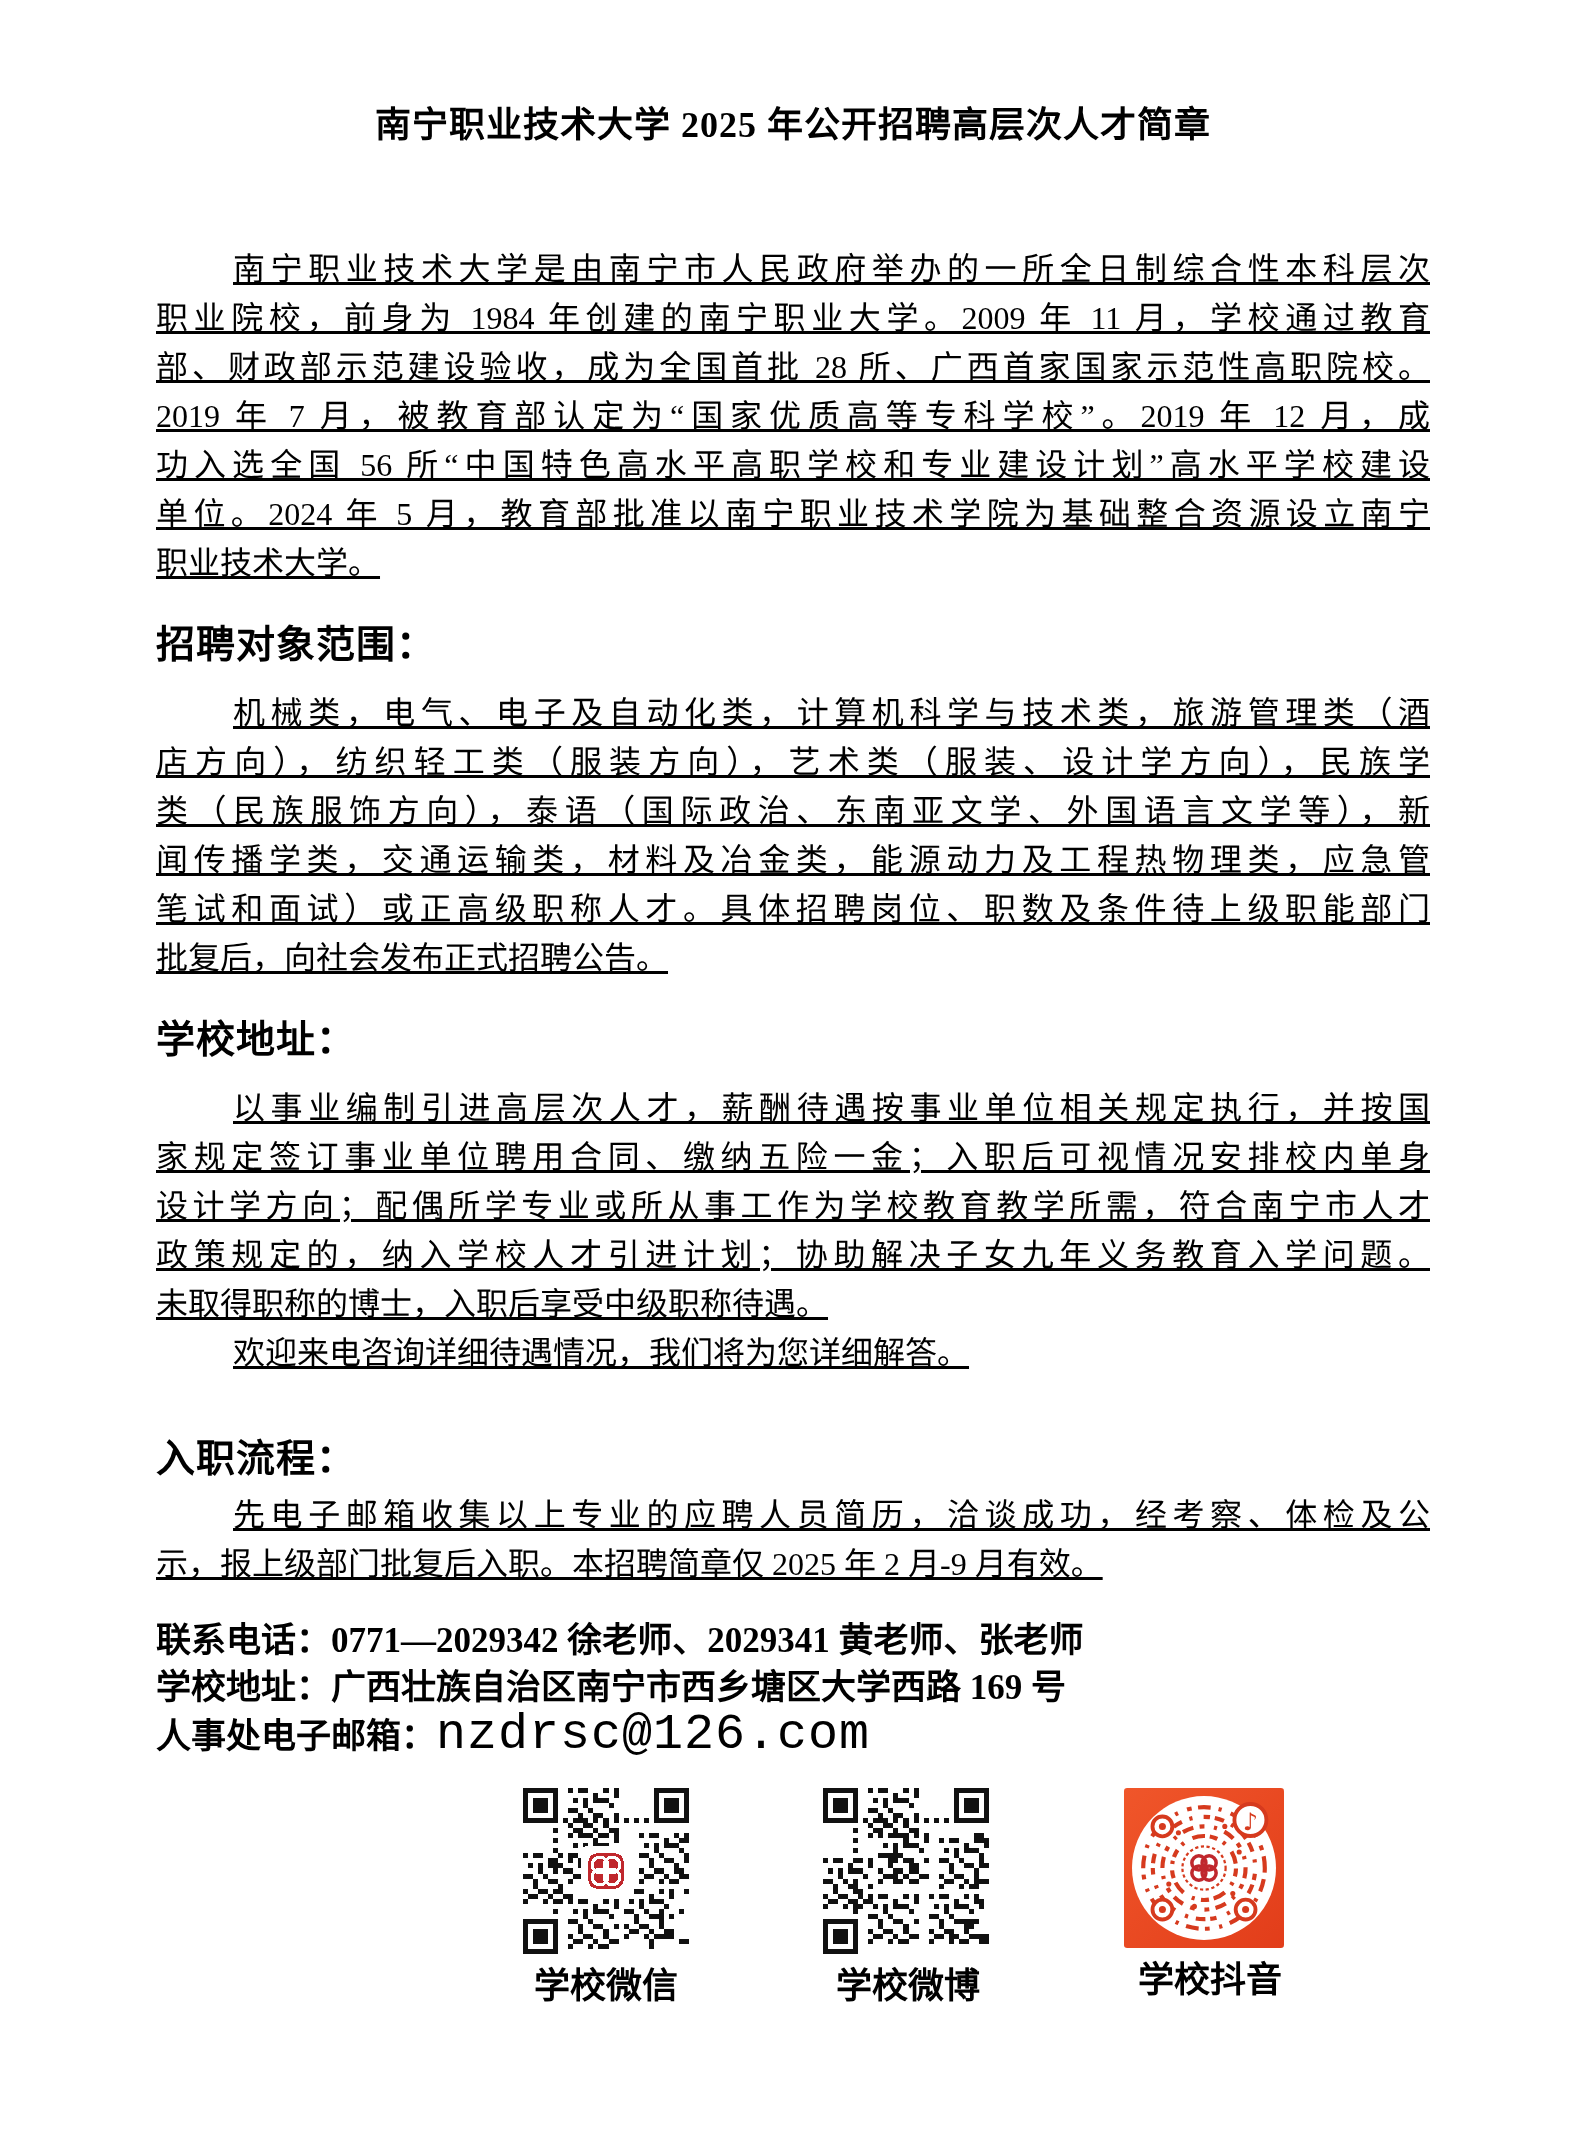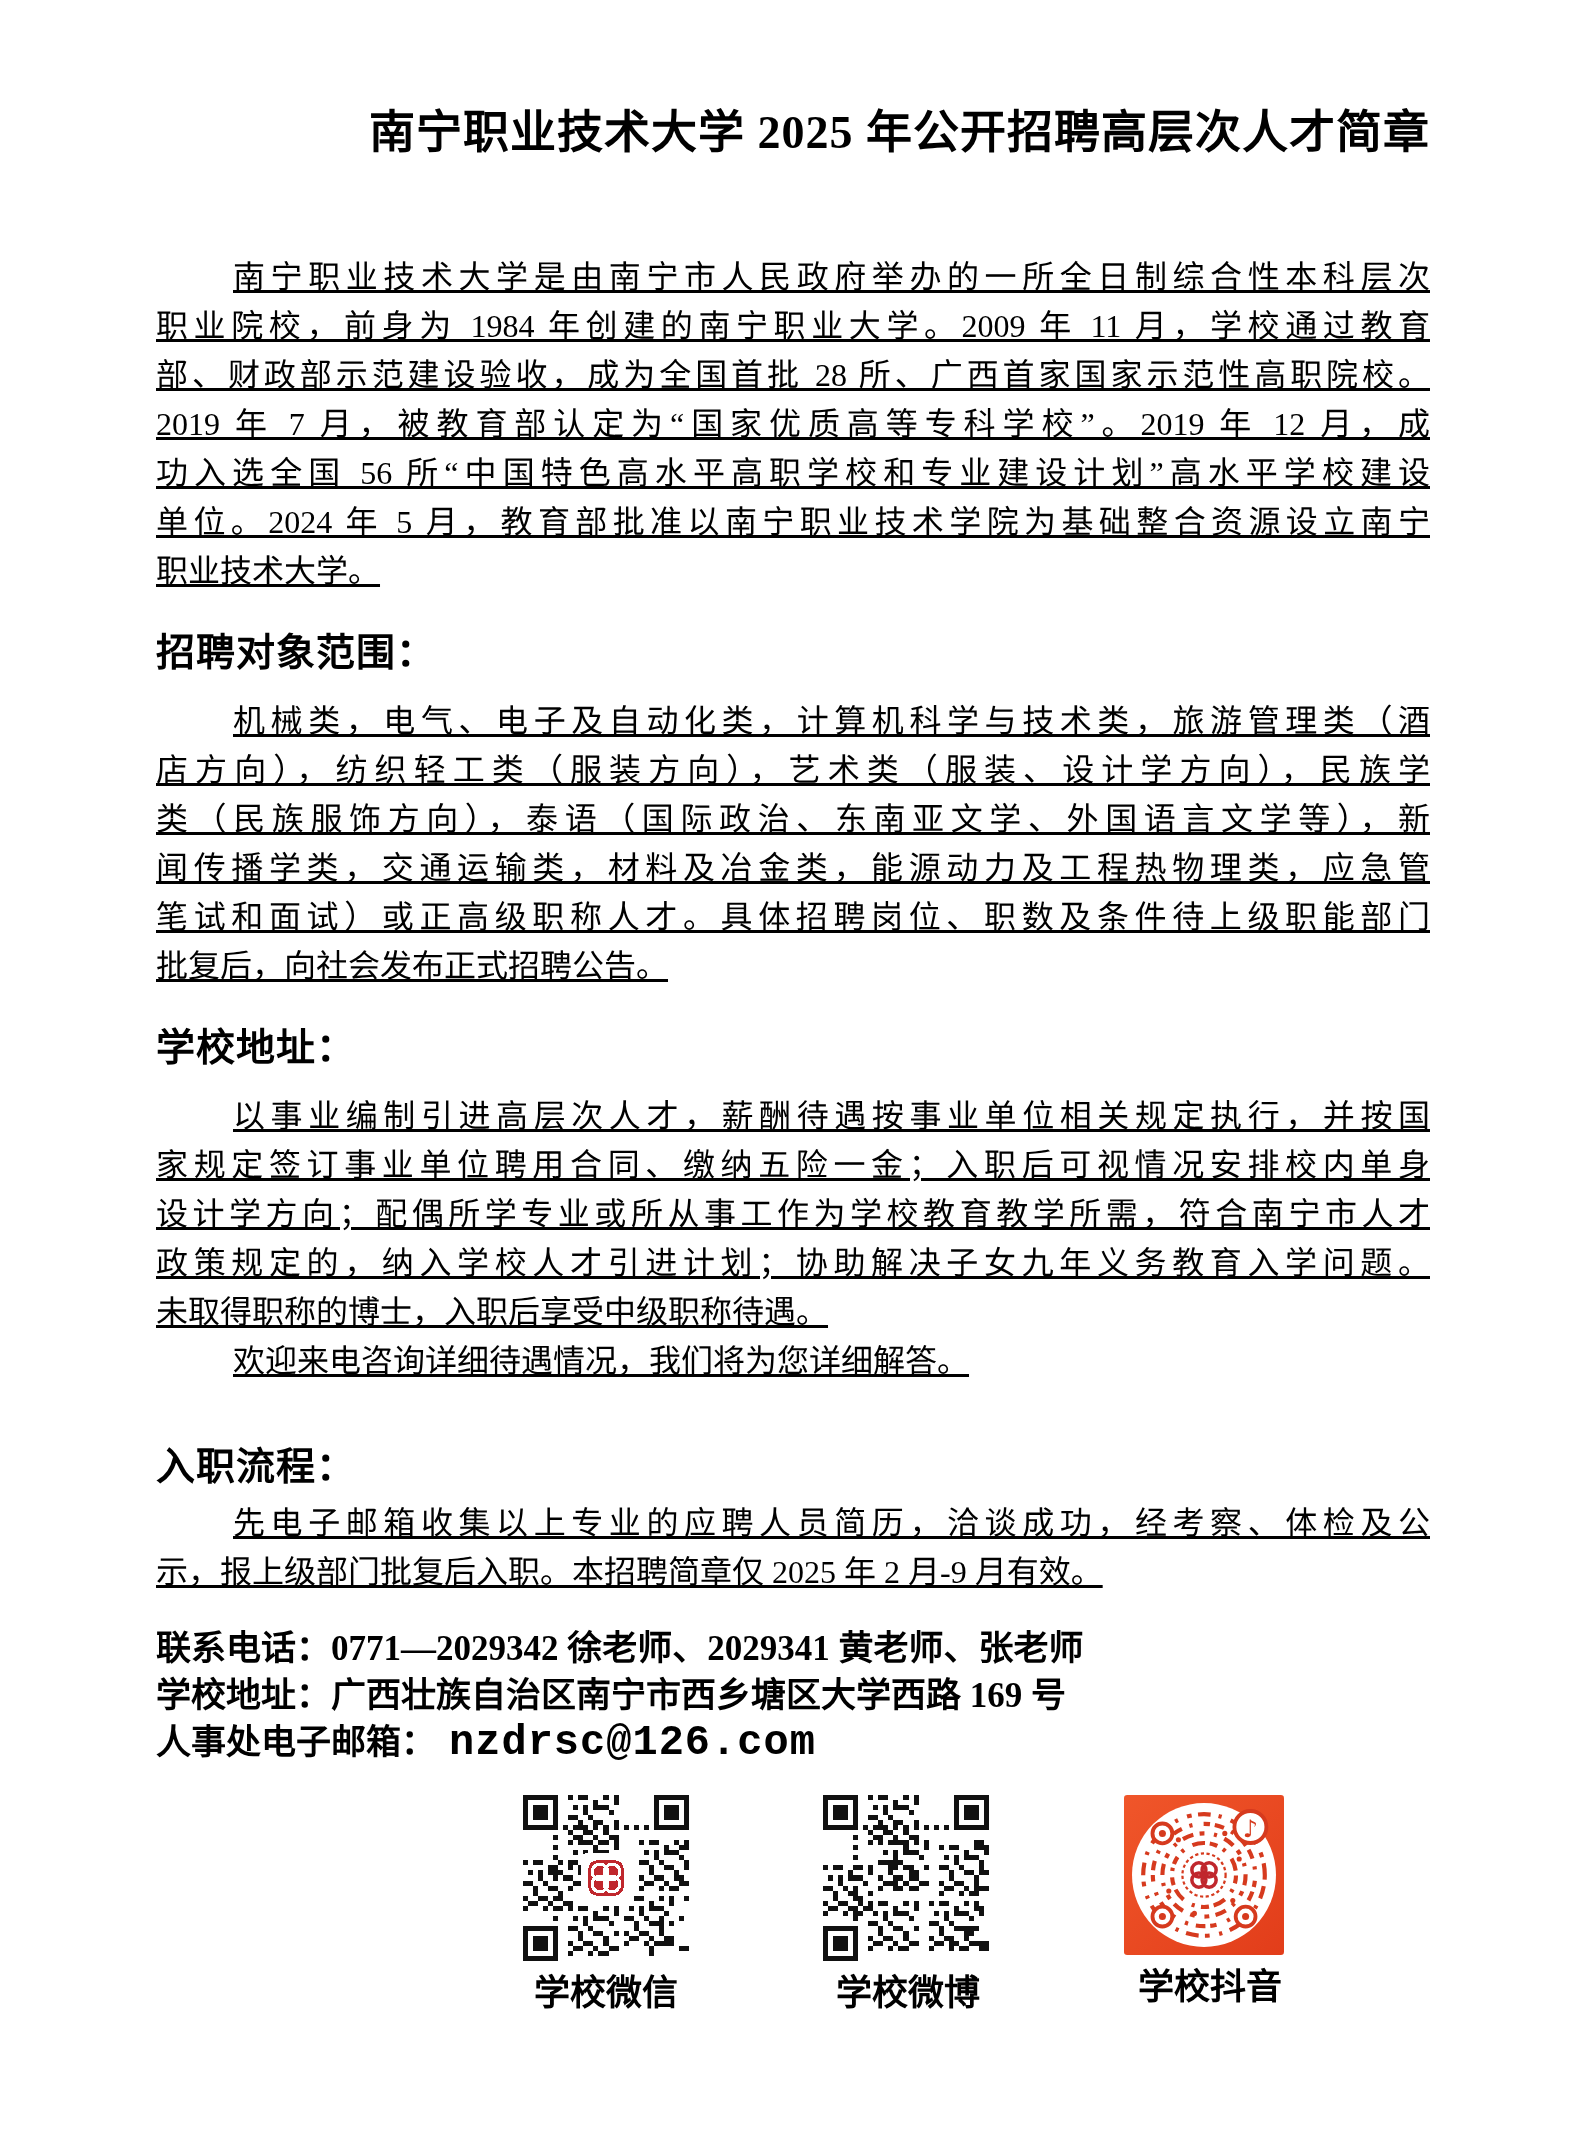--- a/index.html
+++ b/index.html
@@ -8,24 +8,24 @@
     width:1587px; height:2132px;
     margin:0 auto;
     background:#ffffff;
     box-sizing:border-box;
     padding:75px 157px 40px 156px;
     font-family:"Liberation Serif","DejaVu Serif",serif;
     color:#000;
     overflow:hidden;
   }
   .doc-title {
-    margin:28px 0 0 0;
-    font-size:46px; line-height:60px;
+    margin:20px 0 0 0;
+    font-size:36px; line-height:60px;
     font-weight:700;
-    text-align:right;
+    text-align:center;
     letter-spacing:1px;
   }
   .intro { margin-top:90px; }
   .bline {
     font-size:32px; line-height:49px;
     text-align:justify; text-align-last:justify;
     white-space:nowrap;
     text-decoration:underline;
   }
   .bline.last { text-align-last:left; }
@@ -36,21 +36,21 @@
     font-weight:700;
     letter-spacing:1px;
   }
   .para { margin-top:20px; }
   .para.tight { margin-top:8px; }
   .sec-h.flow-gap { margin-top:56px; }
   .contact { margin-top:28px; }
   .cline { font-size:35px; line-height:47px; font-weight:700; }
   .cline .email {
     font-family:"Liberation Mono","DejaVu Sans Mono",monospace;
-    font-size:42px; font-weight:700; letter-spacing:1px;margin-left:13px;
+    font-size:50px; font-weight:400; letter-spacing:1px;
   }
   .qr-row {
     margin-top:28px; margin-left:364px;
     display:flex; gap:130px; align-items:flex-start;
   }
   .qr-item { width:172px; text-align:center; }
   .qr-item svg { display:block; }
   .qr-label {
     margin-top:10px;
     font-size:36px; line-height:44px; font-weight:700;

